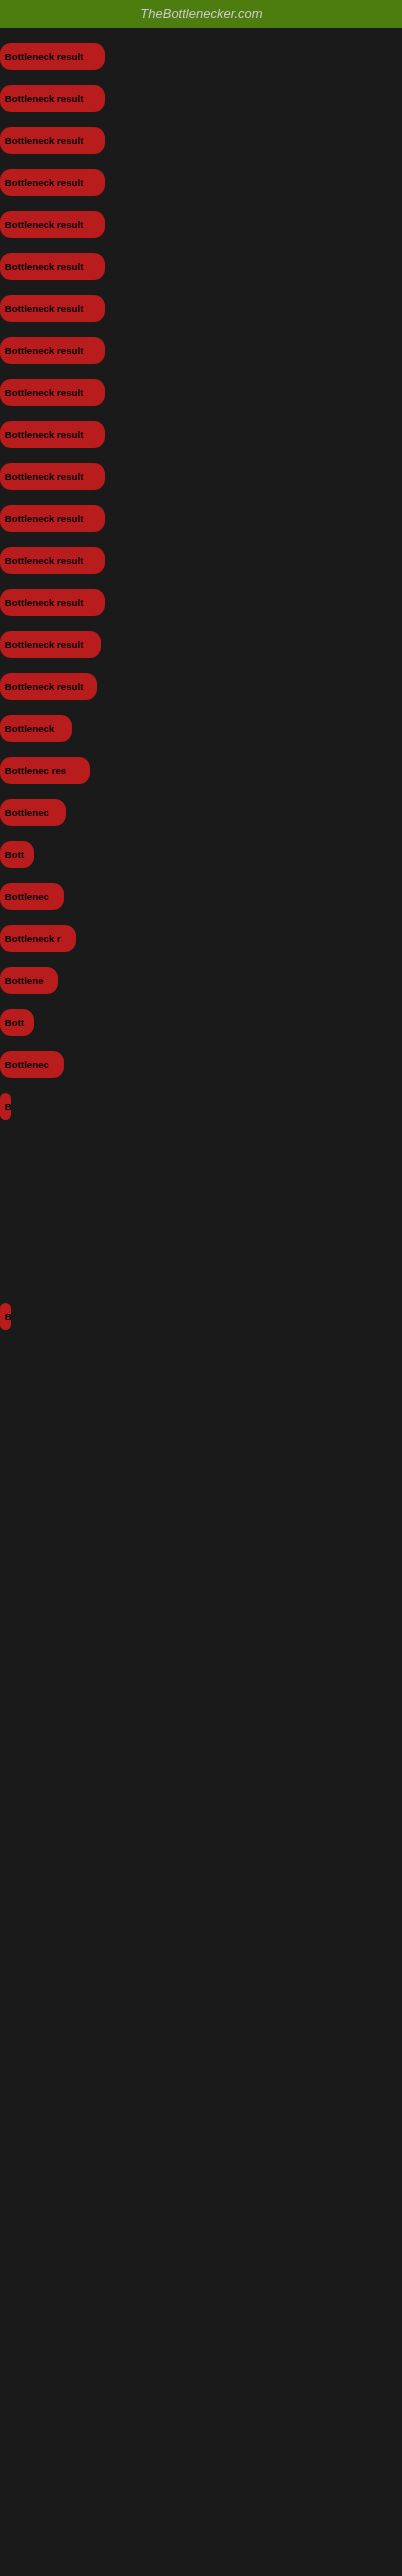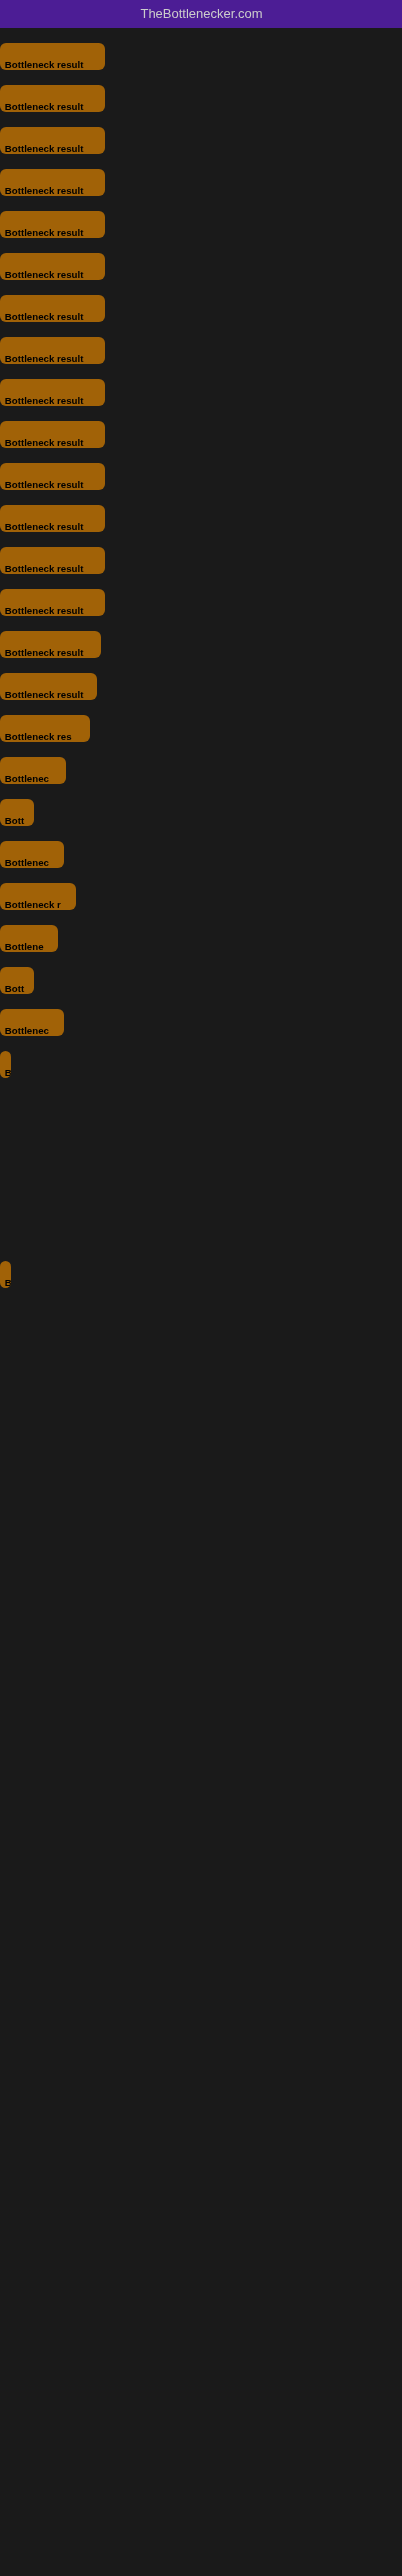--- a/index.html
+++ b/index.html
@@ -14,44 +14,45 @@
       min-height: 2576px;
       font-family: Arial, sans-serif;
       position: relative;
     }
 
     .site-title {
       text-align: center;
       color: #cccccc;
       font-size: 13px;
       padding: 6.4px 0;
-      background-color: #4c1d95;
+      background-color: #4d7c0f;
+      font-style: italic;
     }
 
     .bars-container {
       position: relative;
       width: 403px;
       padding-top: 8px;
     }
 
     .bar-row {
       display: flex;
       align-items: center;
       margin-bottom: 0px;
       height: 42px;
       position: relative;
     }
 
     .bar {
       height: 27px;
-      background-color: #a16207;
+      background-color: #b91c1c;
       display: flex;
-      align-items: flex-end;
+      align-items: center;
       padding-left: 4.8px;
-      border-radius: 6px;
+      border-radius: 11px;
       overflow: hidden;
       white-space: nowrap;
     }
 
     .bar-label {
       color: #000000;
       font-size: 9.7px;
       font-weight: bold;
     }
   </style>
@@ -137,22 +138,27 @@
       <div class="bar" style="width: 101px;">
         <span class="bar-label">Bottleneck result</span>
       </div>
     </div>
     <div class="bar-row">
       <div class="bar" style="width: 97px;">
         <span class="bar-label">Bottleneck result</span>
       </div>
     </div>
     <div class="bar-row">
+      <div class="bar" style="width: 72px;">
+        <span class="bar-label">Bottleneck</span>
+      </div>
+    </div>
+    <div class="bar-row">
       <div class="bar" style="width: 90px;">
-        <span class="bar-label">Bottleneck res</span>
+        <span class="bar-label">Bottlenec res</span>
       </div>
     </div>
     <div class="bar-row">
       <div class="bar" style="width: 66px;">
         <span class="bar-label">Bottlenec</span>
       </div>
     </div>
     <div class="bar-row">
       <div class="bar" style="width: 34px;">
         <span class="bar-label">Bott</span>

